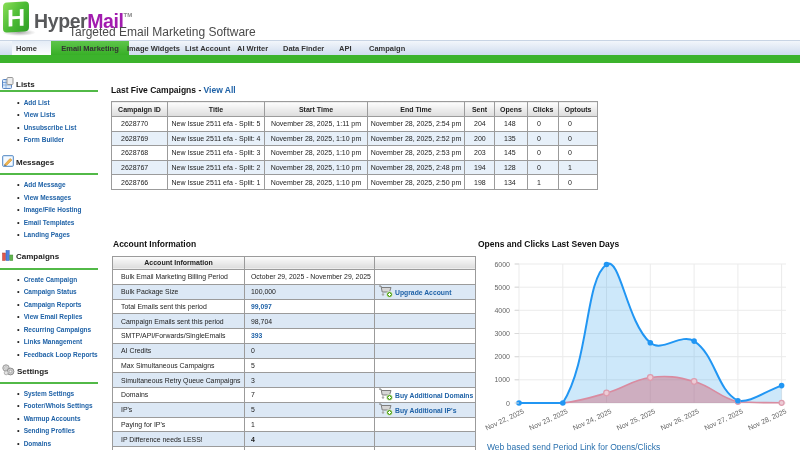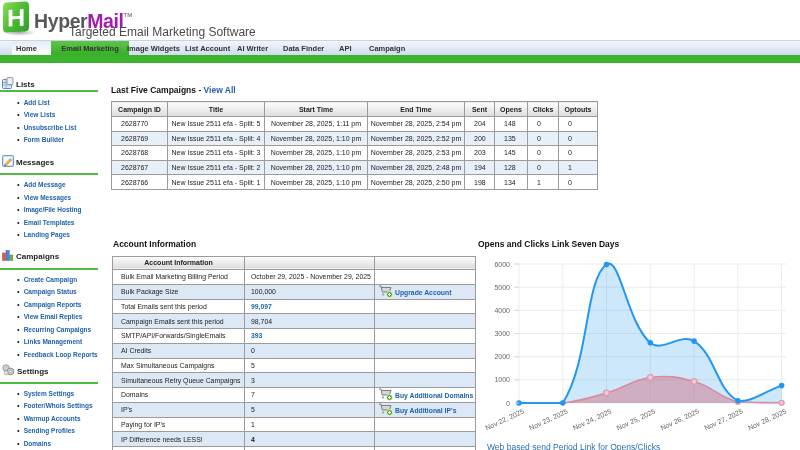--- a/index.html
+++ b/index.html
@@ -325,21 +325,21 @@
           <td></td>
         </tr>
     <tr>
           <td>Monthly Send Limit</td>
           <td class="v"></td>
           <td></td>
         </tr>
   </tbody>
     </table>
 
-  <div class="h2" style="left:478px;top:239px;">Opens and Clicks Link Seven Days</div>
+  <div class="h2" style="left:478px;top:239px;">Opens and Clicks Last Seven Days</div>
   <svg id="chart" width="330" height="218" viewBox="470 232 330 218">
     <g stroke="#ebebeb" stroke-width="1">
       <line x1="519" y1="264" x2="519" y2="403"></line>
       <line x1="562.8" y1="264" x2="562.8" y2="403"></line>
       <line x1="606.5" y1="264" x2="606.5" y2="403"></line>
       <line x1="650.3" y1="264" x2="650.3" y2="403"></line>
       <line x1="694.1" y1="264" x2="694.1" y2="403"></line>
       <line x1="737.9" y1="264" x2="737.9" y2="403"></line>
       <line x1="781.6" y1="264" x2="781.6" y2="403"></line>
       <line x1="515" y1="403" x2="786" y2="403"></line>

